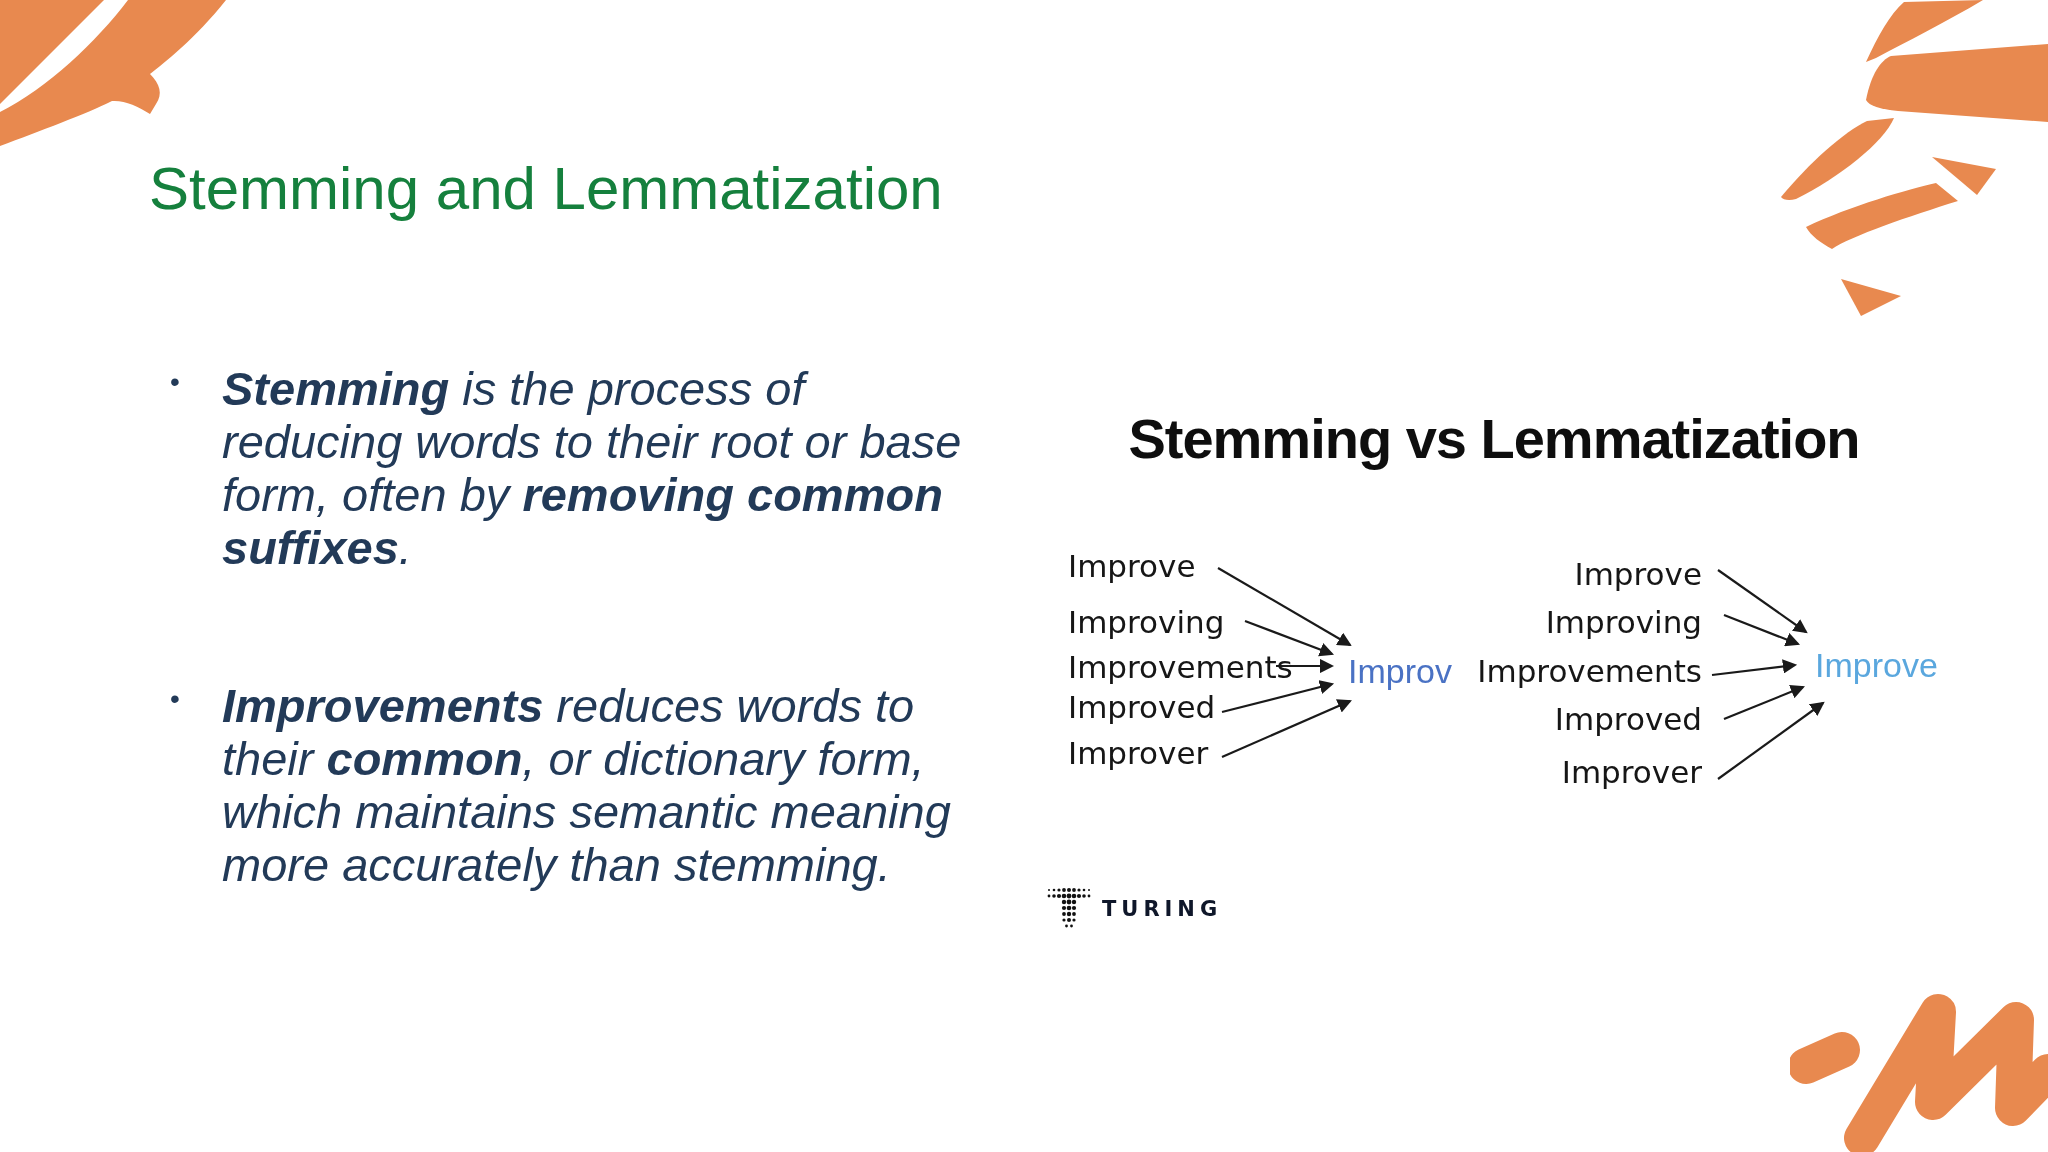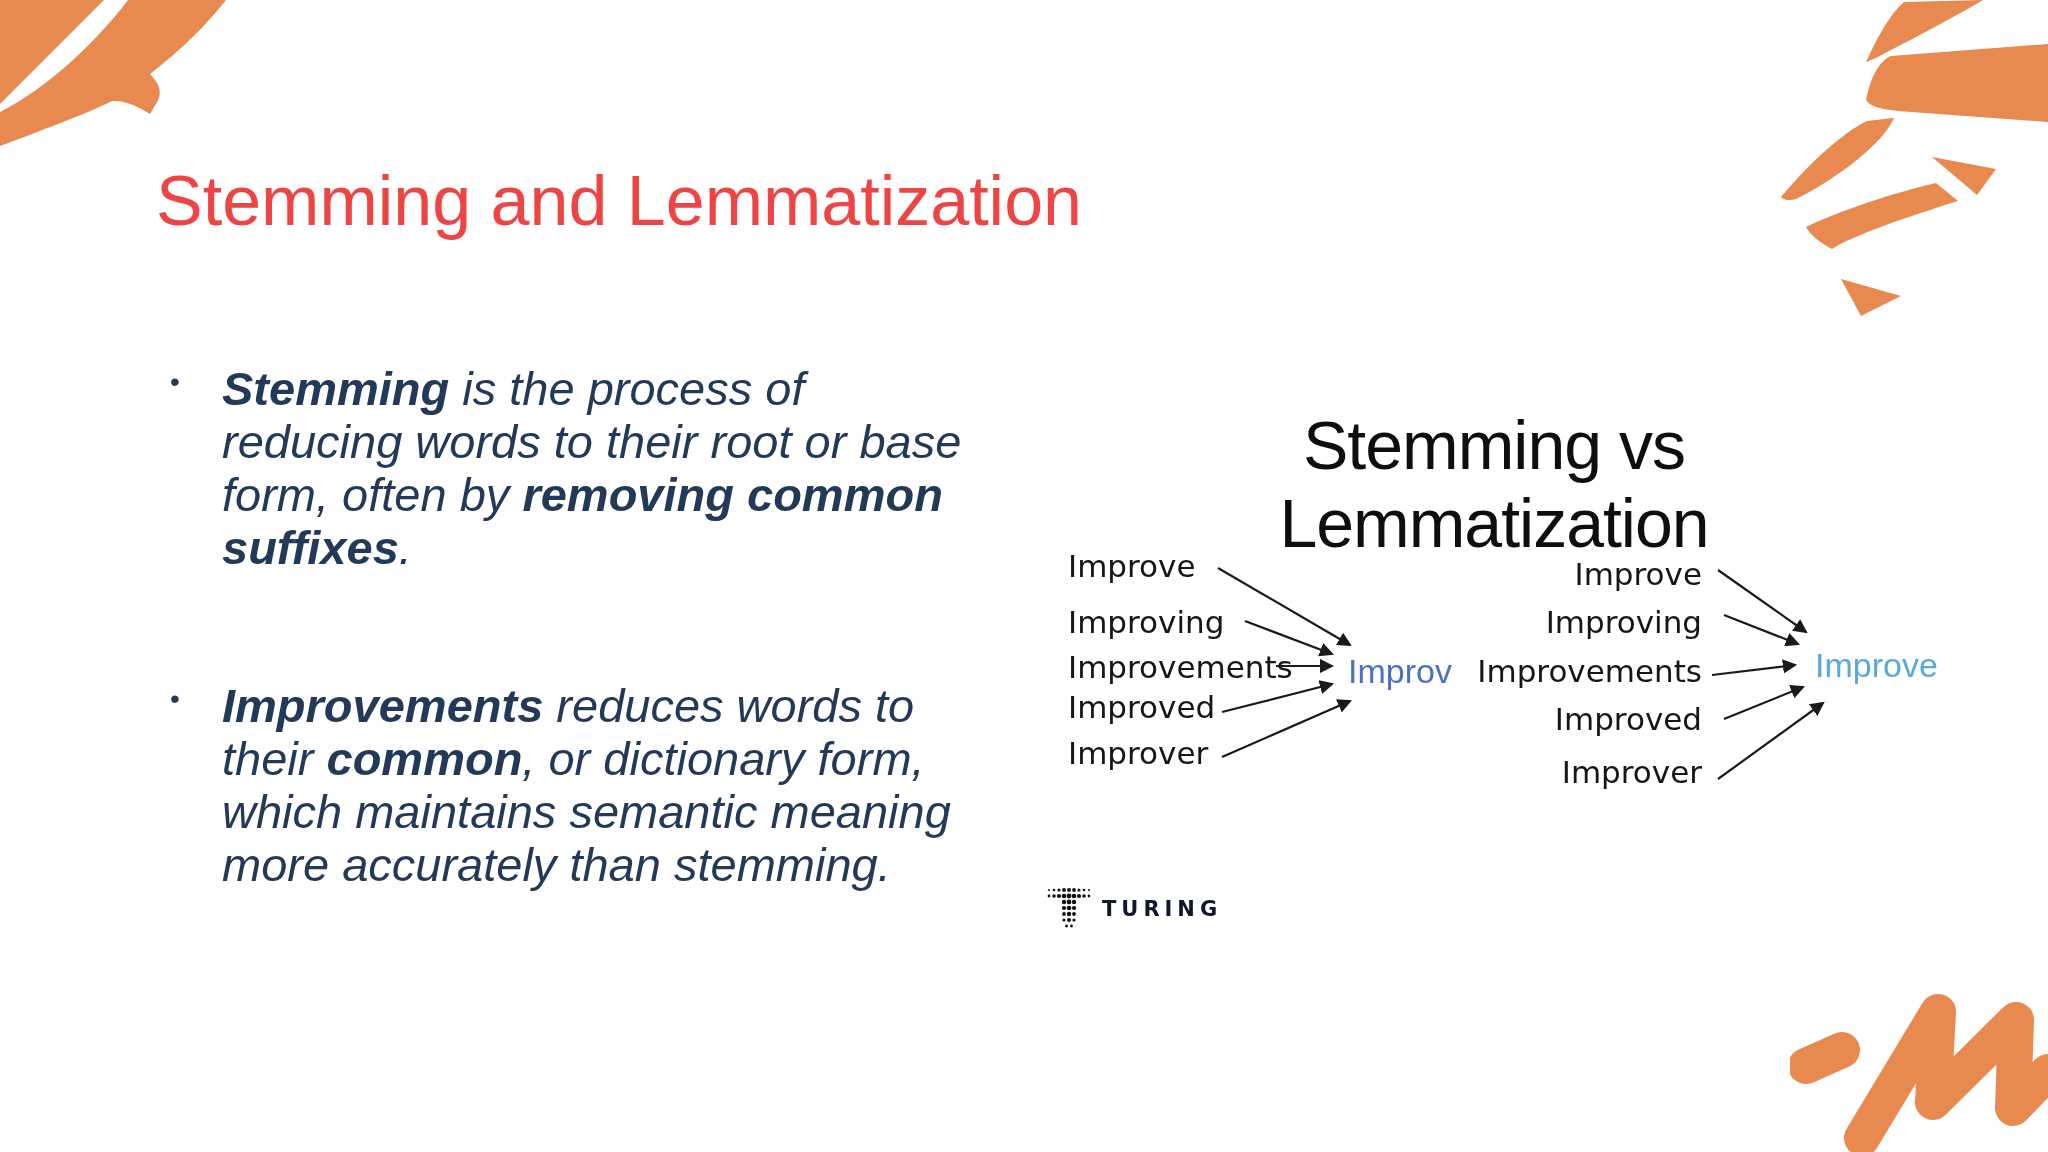--- a/index.html
+++ b/index.html
@@ -15,26 +15,26 @@
   .deco { position: absolute; pointer-events: none; }
   .deco path { fill: #e8894f; }
   .deco.scribble path { fill: none; stroke: #e8894f; stroke-width: 36; stroke-linecap: round; stroke-linejoin: round; }
   .deco.tl { left: 0; top: 0; }
   .deco.tr { left: 1748px; top: 0; }
   .deco.br { left: 1790px; top: 980px; }
   
   .title {
     position: absolute;
     left: 140px; top: 150px;
-    margin: 16px;
-    font-size: 70px;
+    margin: 9px;
+    font-size: 60px;
     font-weight: 400;
     line-height: 1.0;
     letter-spacing: 0px;
-    color: #ef4444;
+    color: #15803d;
   }
   
   .bullets {
     position: absolute;
     left: 170px; top: 348px;
     margin: 0; padding: 0;
     list-style: none;
     width: 940px;
     color: #223a58;
   }
@@ -55,22 +55,22 @@
     font-style: italic;
   }
   .bullet-text .bold { font-weight: 700; }
   
   .figure-title {
     position: absolute;
     left: 1094px; top: 406px;
     width: 800px;
     margin: 0;
     text-align: center;
-    font-size: 68px;
-    font-weight: 400;
+    font-size: 56px;
+    font-weight: 700;
     letter-spacing: -1px;
     color: #0e0e0e;
     font-family: "Liberation Sans", sans-serif;
   }
   .fig-word {
     position: absolute;
     font-family: "DejaVu Sans", sans-serif;
     font-size: 31px;
     line-height: 40px;
     color: #161616;

